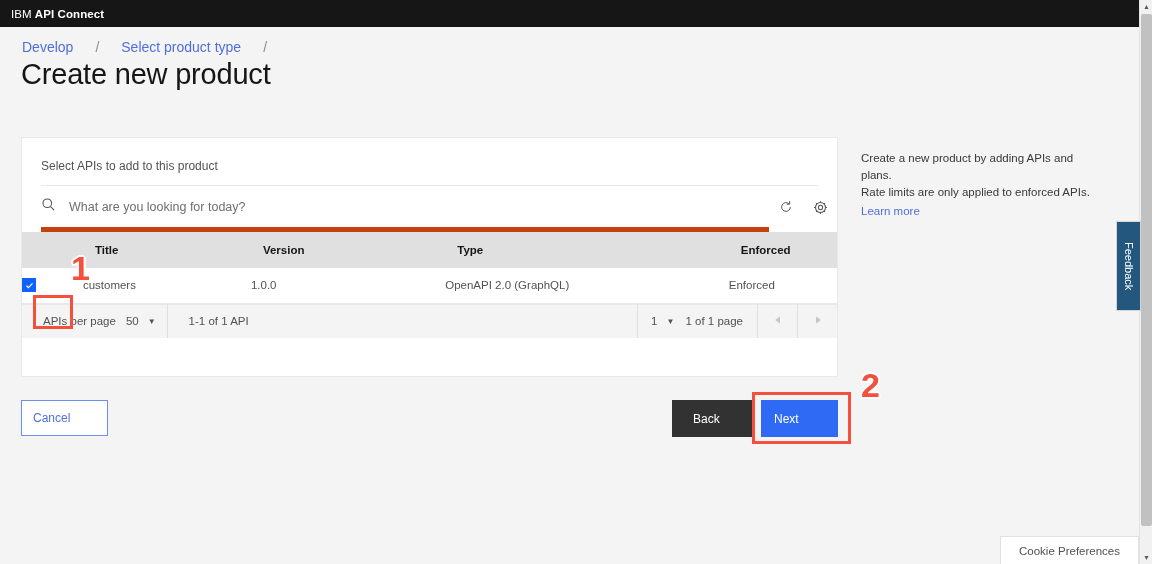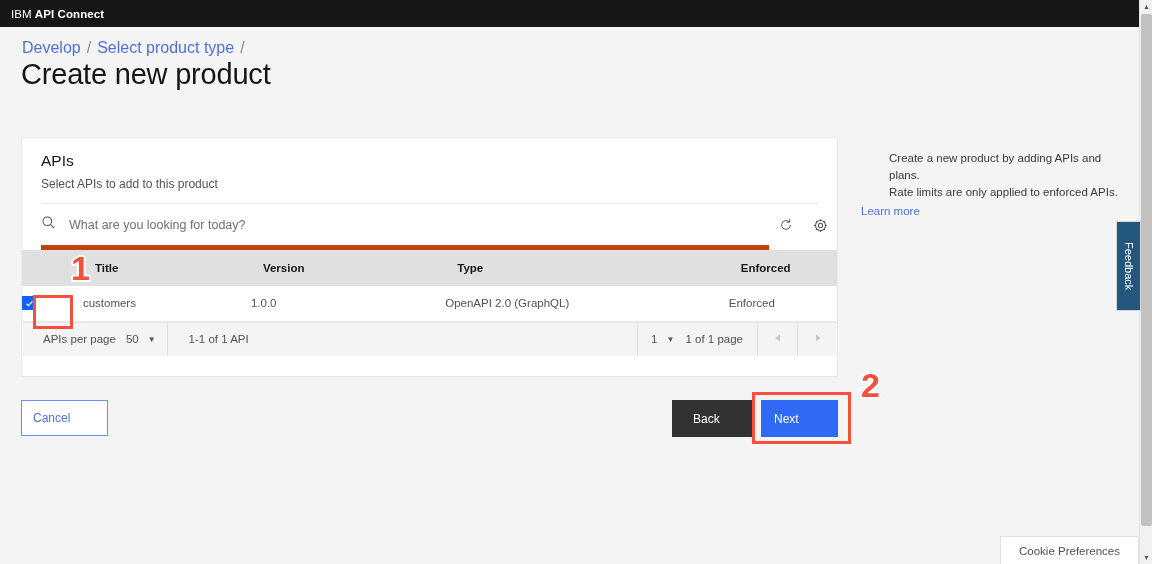--- a/index.html
+++ b/index.html
@@ -69,22 +69,22 @@
   .sb-up { top: 0; } .sb-down { bottom: 0; }
   .sb-thumb {
     position: absolute; top: 14px; left: 1px;
     width: 11px; height: 512px;
     background: #c1c1c1; border-radius: 2px;
   }
 
   
   .crumbs {
     position: absolute; top: 39px; left: 22px;
-    font-size: 16px; color: #525252;
-    display: flex; align-items: center; gap: 6px;
+    font-size: 14px; color: #525252;
+    display: flex; align-items: center; gap: 22px;
   }
   .crumbs a { color: #4f6fde; text-decoration: none; }
   .crumbs .sep { color: #8d8d8d; }
   .page-title {
     position: absolute; top: 58px; left: 21px;
     font-size: 29px; font-weight: 400; color: #161616;
     letter-spacing: -.2px;
   }
 
   
@@ -190,21 +190,21 @@
     background: #323232; color: #ffffff; padding-left: 21px;
   }
   .btn-next {
     position: absolute; left: 761px; top: 400px;
     width: 77px; height: 37px;
     background: #2f6af5; color: #ffffff; padding-left: 13px;
   }
 
   
   .side-help {
-    position: absolute; left: 889px; top: 150px; width: 240px;
+    position: absolute; left: 861px; top: 150px; width: 240px;
     font-size: 11.5px; color: #393939; line-height: 17px;
   }
   .learn-more {
     position: absolute; left: 861px; top: 205px;
     font-size: 11.5px; color: #4f6fde; text-decoration: none;
   }
 
   
   .feedback {
     position: absolute; right: 11px; top: 221px;
@@ -267,21 +267,20 @@
     <span class="sep">/</span>
     <a href="#">Select product type</a>
     <span class="sep">/</span>
   </div>
 
   <h1 class="page-title">Create new product</h1>
 
   <div class="card">
 
     <div class="card-head">
-      <div class="card-title">APIs</div>
       <div class="card-sub">Select APIs to add to this product</div>
     </div>
     <div class="card-divider"></div>
 
     <div class="search-row">
       <div class="search-field">
         <span>
           <svg width="15" height="15" viewBox="0 0 16 16">
             <circle cx="6.7" cy="6.7" r="4.6" fill="none" stroke="#525252" stroke-width="1.1"></circle>
             <line x1="10.2" y1="10.2" x2="14" y2="14" stroke="#525252" stroke-width="1.1"></line>

